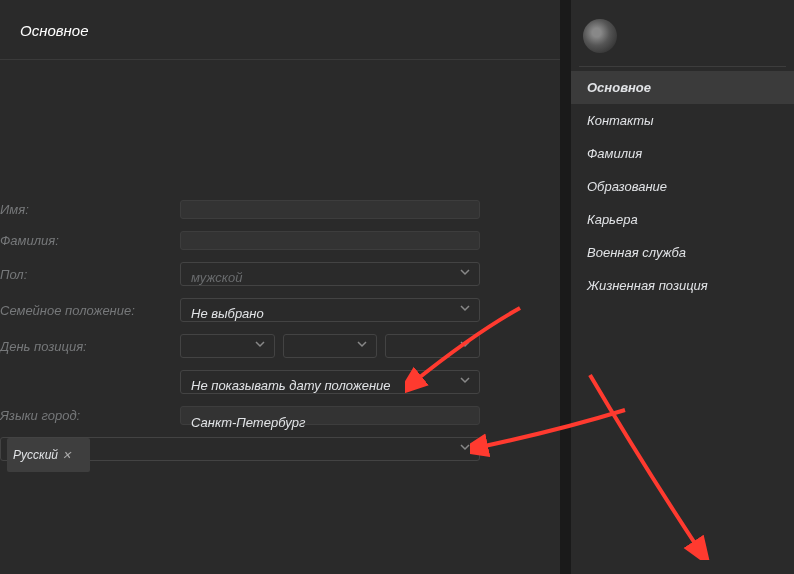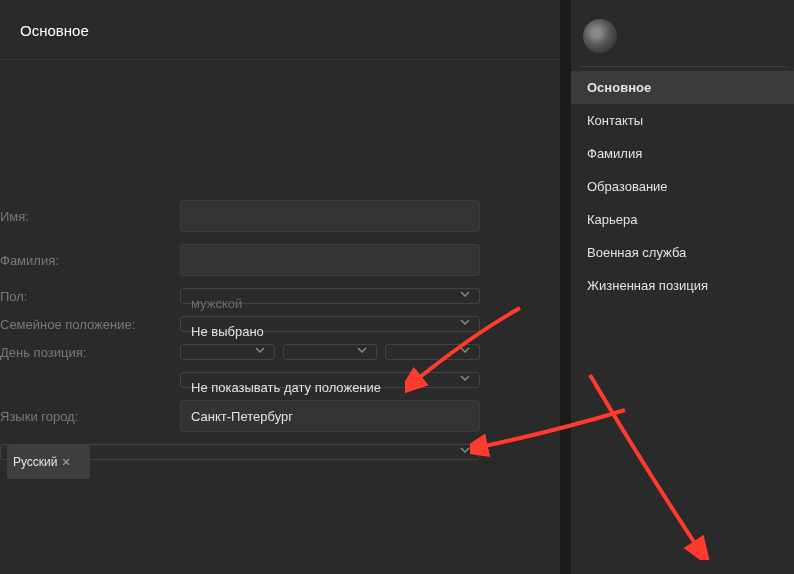--- a/index.html
+++ b/index.html
@@ -5,21 +5,21 @@
   * { box-sizing: border-box; margin: 0; padding: 0; }
   body {
     font-family: -apple-system, BlinkMacSystemFont, "Segoe UI", Arial, sans-serif;
     background: #1a1a1a;
     color: #e1e3e6;
     width: 794px;
     height: 574px;
     overflow: hidden;
     position: relative;
   }
-  .layout { display: flex; width: 100%; height: 100%; }
+  .layout { display: flex; width: 100%; height: 100%; font-style: italic; }
   .main {
     flex: 0 0 560px;
     background: #2a2a2a;
     position: relative;
   }
   .header {
     padding: 22px 20px 20px;
     border-bottom: 1px solid #3a3a3a;
     font-size: 15px;
     color: #fff;
@@ -39,32 +39,32 @@
     color: #76787a;
   }
   .controls {
     flex: 1;
     display: flex;
     gap: 8px;
     padding-right: 80px;
   }
   .input {
     flex: 1;
-    height: 32px;
+    height: 19px;
     background: #333333;
     border: 1px solid #3d3d3d;
     border-radius: 3px;
     padding: 0 10px;
     color: #e1e3e6;
     font-size: 13px;
     line-height: 32px;
   }
   .select {
     flex: 1;
-    height: 16px;
+    height: 24px;
     background: #2a2a2a;
     border: 1px solid #434343;
     border-radius: 3px;
     padding: 0 30px 0 10px;
     color: #e1e3e6;
     font-size: 13px;
     line-height: 30px;
     position: relative;
     cursor: pointer;
   }

